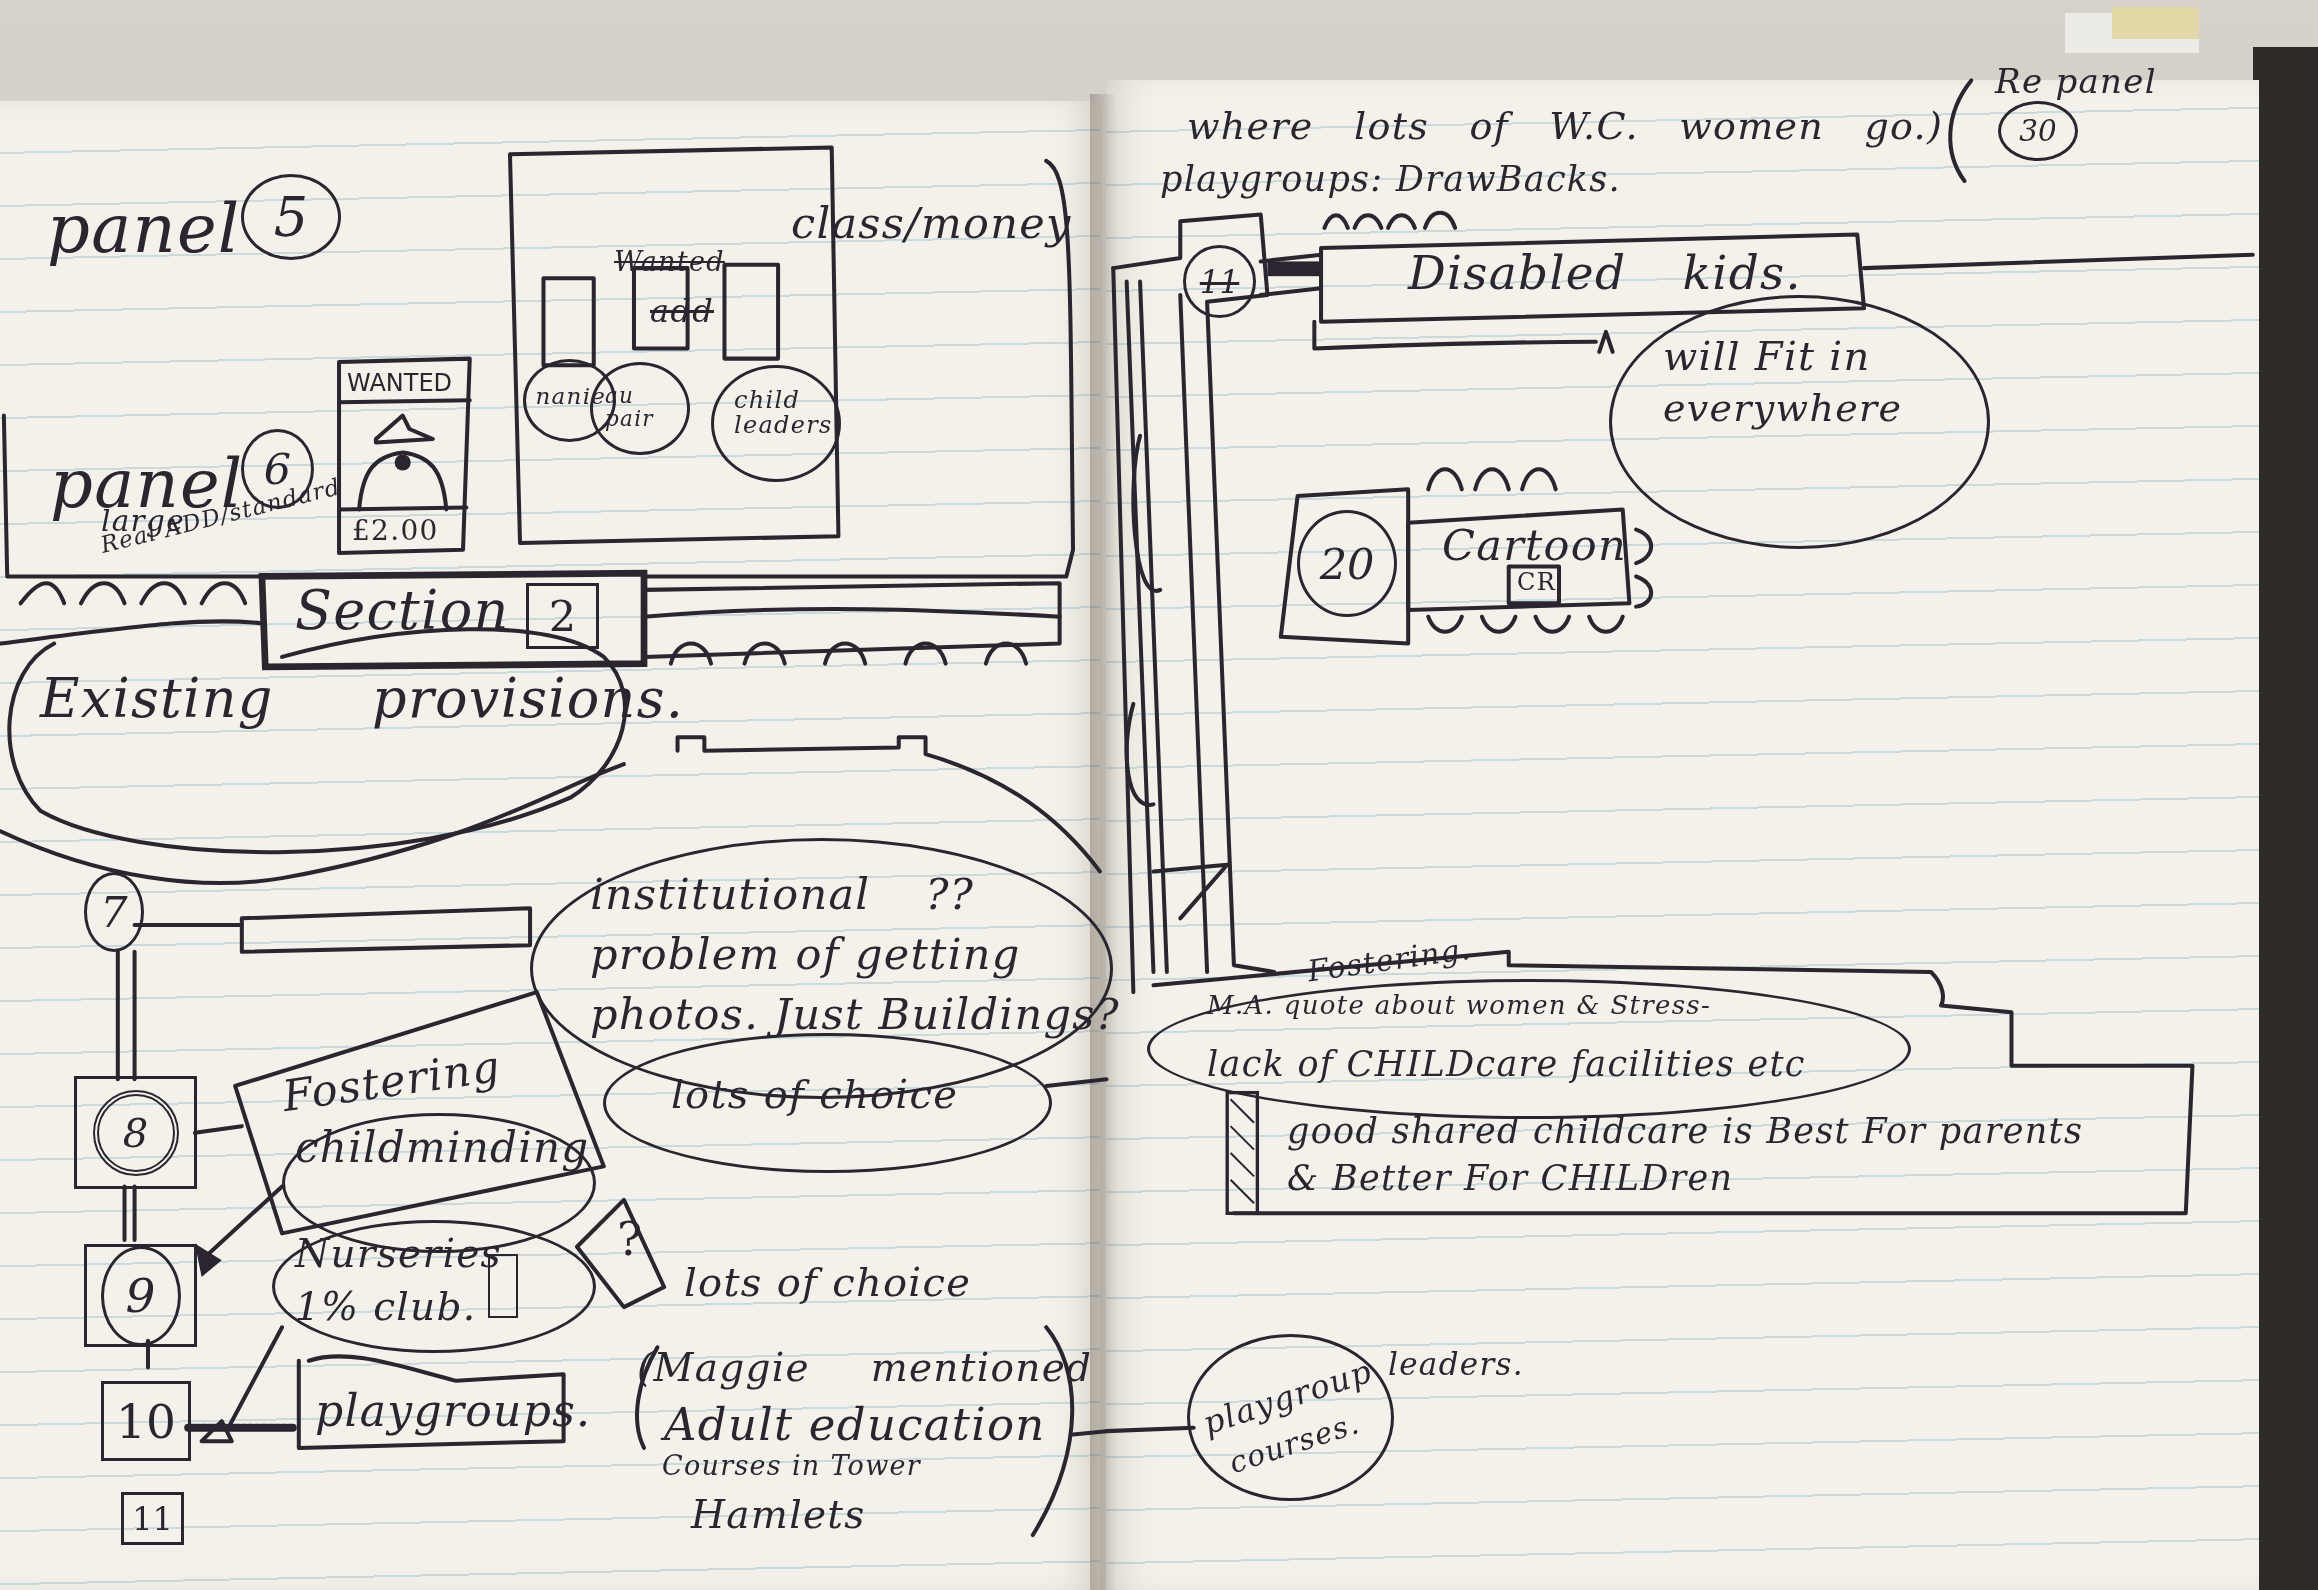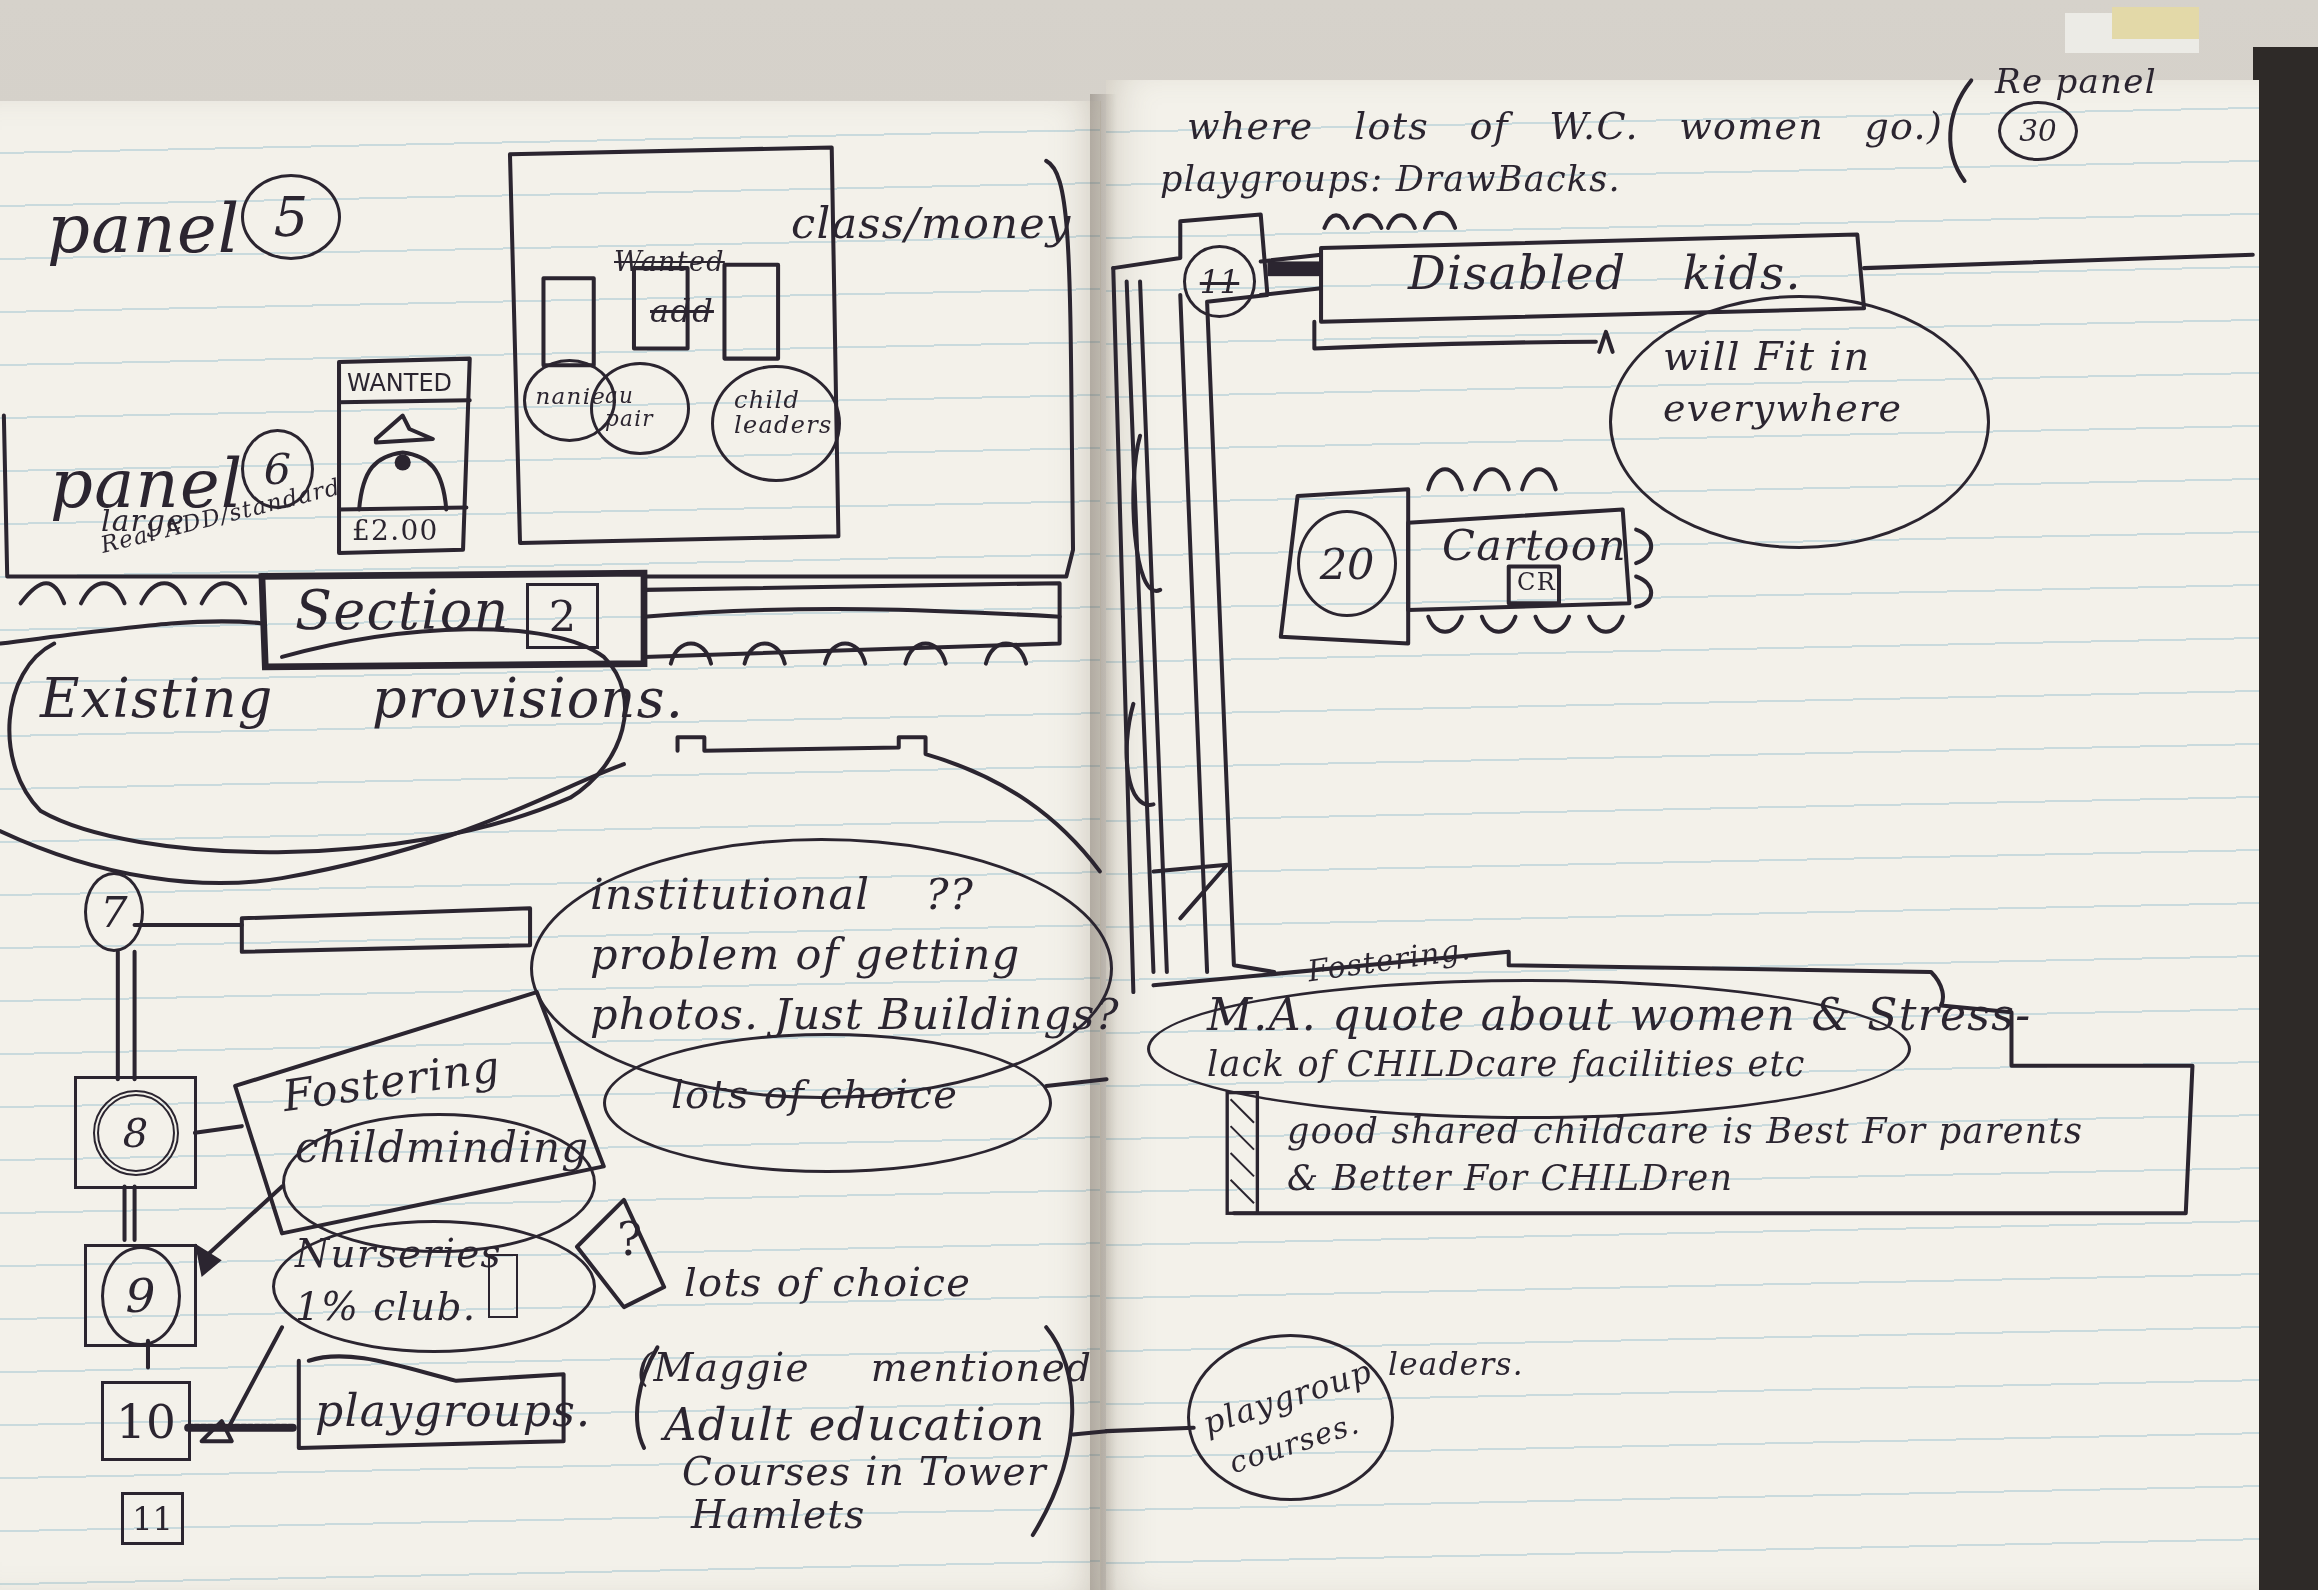--- a/index.html
+++ b/index.html
@@ -218,21 +218,21 @@
 </div>
 
 <span class="hand" style="left:315px; top:1388px; font-size:44px;">playgroups.</span>
 
 <div class="sq-num" style="left:121px; top:1492px; width:57px; height:47px; font-size:32px;">
   <span>11</span>
 </div>
 
 <span class="hand" style="left:637px; top:1348px; font-size:39px; word-spacing:47px;">(Maggie mentioned</span>
 <span class="hand" style="left:664px; top:1401px; font-size:45px;">Adult education</span>
-<span class="hand" style="left:682px; top:1452px; font-size:39px;">Courses in Tower</span>
+<span class="hand" style="left:662px; top:1452px; font-size:27px;">Courses in Tower</span>
 <span class="hand" style="left:691px; top:1495px; font-size:39px;">Hamlets</span>
 
 <span class="hand" style="left:1187px; top:107px; font-size:38px; word-spacing:27px;">where lots of W.C. women go.)</span>
 <span class="hand" style="left:1160px; top:161px; font-size:35px;">playgroups: DrawBacks.</span>
 <span class="hand" style="left:1995px; top:64px; font-size:34px;">Re panel</span>
 <div class="circle-num" style="left:1998px; top:101px; width:74px; height:54px; font-size:29.5px;">
   <span>30</span>
 </div>
 
 <div class="circle-num" style="left:1183px; top:245px; width:67px; height:67px; font-size:31px; text-decoration:line-through;">
@@ -247,21 +247,21 @@
 
 <div class="circle-num" style="left:1297px; top:510px; width:94px; height:101px; font-size:43px;">
   <span>20</span>
 </div>
 <span class="hand" style="left:1442px; top:523px; font-size:43px;">Cartoon</span>
 <span class="hand" style="left:1517px; top:570px; font-size:24px; font-style:normal;">CR</span>
 
 <span class="hand" style="left:1307px; top:945px; font-size:29.5px; transform:rotate(-8deg);">Fostering.</span>
 
 <div class="oval" style="left:1147px; top:979px; width:758px; height:134px;"></div>
-<span class="hand" style="left:1207px; top:992px; font-size:44px;">M.A. quote about women &amp; Stress-</span>
+<span class="hand" style="left:1207px; top:992px; font-size:26px;">M.A. quote about women &amp; Stress-</span>
 <span class="hand" style="left:1207px; top:1046px; font-size:35px;">lack of CHILDcare facilities etc</span>
 
 <span class="hand" style="left:1287px; top:1113px; font-size:35px;">good shared childcare is Best For parents</span>
 <span class="hand" style="left:1287px; top:1160px; font-size:35px;">&amp; Better For CHILDren</span>
 
 <div class="oval" style="left:1187px; top:1334px; width:201px; height:161px;"></div>
 <span class="hand" style="left:1200px; top:1381px; font-size:32px; transform:rotate(-18deg);">playgroup</span>
 <span class="hand" style="left:1227px; top:1428px; font-size:29.5px; transform:rotate(-18deg);">courses.</span>
 <span class="hand" style="left:1388px; top:1348px; font-size:31px;">leaders.</span>
 

